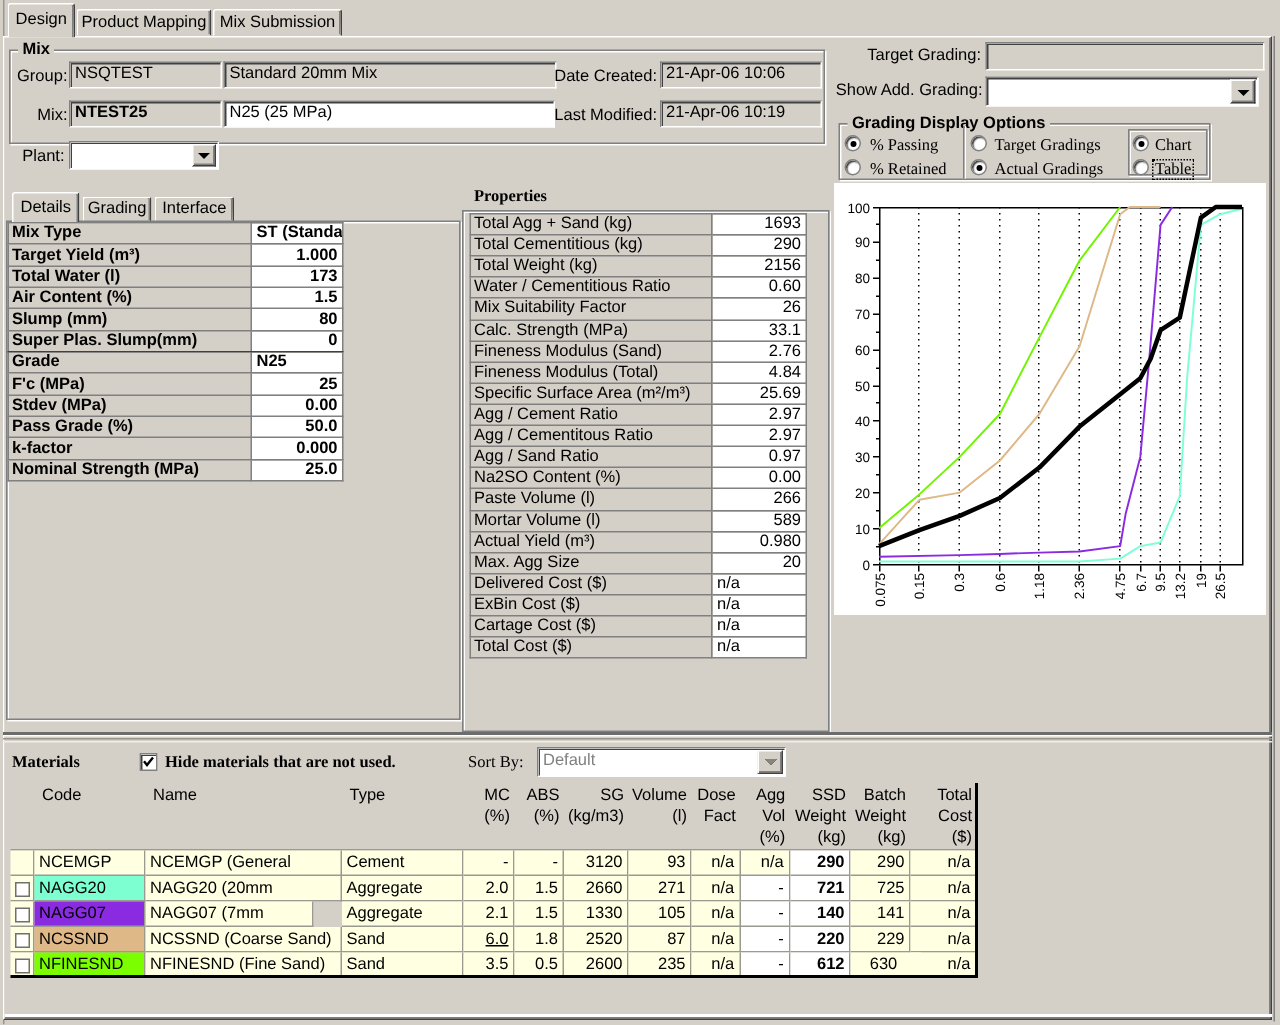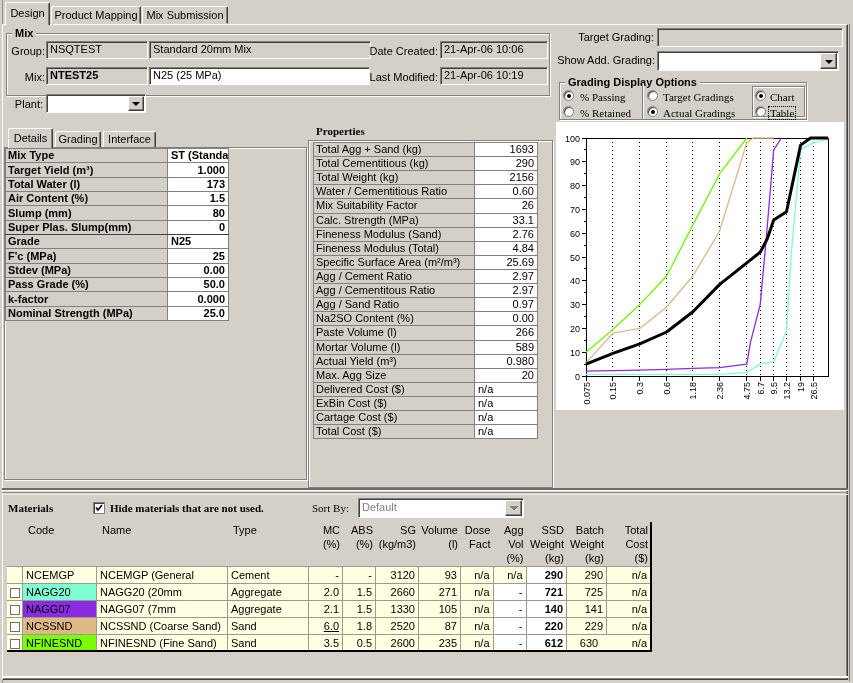--- a/index.html
+++ b/index.html
@@ -388,21 +388,21 @@
 <div class="mc" style="left:376px;top:583.5px;width:43px;height:17.0px;background:#ffffe1;text-align:right;padding-right:3px;line-height:16.0px;">2660</div>
 <div class="mc" style="left:419px;top:583.5px;width:42px;height:17.0px;background:#ffffe1;text-align:right;padding-right:3px;line-height:16.0px;">271</div>
 <div class="mc" style="left:461px;top:583.5px;width:32.5px;height:17.0px;background:#ffffe1;text-align:right;padding-right:3px;line-height:16.0px;">n/a</div>
 <div class="mc" style="left:493.5px;top:583.5px;width:33.0px;height:17.0px;background:#fff;text-align:right;padding-right:3px;line-height:16.0px;">-</div>
 <div class="mc" style="left:526.5px;top:583.5px;width:40.5px;height:17.0px;background:#fff;text-align:right;padding-right:3px;font-weight:bold;line-height:16.0px;">721</div>
 <div class="mc" style="left:567px;top:583.5px;width:40px;height:17.0px;background:#ffffe1;text-align:right;padding-right:3px;line-height:16.0px;">725</div>
 <div class="mc" style="left:607px;top:583.5px;width:44px;height:17.0px;background:#ffffe1;text-align:right;padding-right:3px;line-height:16.0px;">n/a</div>
 <div class="mc" style="left:7px;top:600.5px;width:16px;height:17.0px;background:#ffffe1;text-align:left;padding-left:3px;line-height:16.0px;"></div>
 <div class="chk2" style="left:9.5px;top:604.5px"></div>
 <div class="mc" style="left:23px;top:600.5px;width:74px;height:17.0px;background:#8a2be2;text-align:left;padding-left:3px;line-height:16.0px;">NAGG07</div>
-<div class="mc" style="left:97px;top:600.5px;width:131px;height:17.0px;background:#ffffe1;text-align:left;padding-left:3px;line-height:16.0px;">NAGG07 (7mm</div>
+<div class="mc" style="left:97px;top:600.5px;width:112px;height:17.0px;background:#ffffe1;text-align:left;padding-left:3px;line-height:16.0px;">NAGG07 (7mm</div>
 <div class="mc" style="left:228px;top:600.5px;width:81px;height:17.0px;background:#ffffe1;text-align:left;padding-left:3px;line-height:16.0px;">Aggregate</div>
 <div class="mc" style="left:309px;top:600.5px;width:34px;height:17.0px;background:#ffffe1;text-align:right;padding-right:3px;line-height:16.0px;">2.1</div>
 <div class="mc" style="left:343px;top:600.5px;width:33px;height:17.0px;background:#ffffe1;text-align:right;padding-right:3px;line-height:16.0px;">1.5</div>
 <div class="mc" style="left:376px;top:600.5px;width:43px;height:17.0px;background:#ffffe1;text-align:right;padding-right:3px;line-height:16.0px;">1330</div>
 <div class="mc" style="left:419px;top:600.5px;width:42px;height:17.0px;background:#ffffe1;text-align:right;padding-right:3px;line-height:16.0px;">105</div>
 <div class="mc" style="left:461px;top:600.5px;width:32.5px;height:17.0px;background:#ffffe1;text-align:right;padding-right:3px;line-height:16.0px;">n/a</div>
 <div class="mc" style="left:493.5px;top:600.5px;width:33.0px;height:17.0px;background:#fff;text-align:right;padding-right:3px;line-height:16.0px;">-</div>
 <div class="mc" style="left:526.5px;top:600.5px;width:40.5px;height:17.0px;background:#fff;text-align:right;padding-right:3px;font-weight:bold;line-height:16.0px;">140</div>
 <div class="mc" style="left:567px;top:600.5px;width:40px;height:17.0px;background:#ffffe1;text-align:right;padding-right:3px;line-height:16.0px;">141</div>
 <div class="mc" style="left:607px;top:600.5px;width:44px;height:17.0px;background:#ffffe1;text-align:right;padding-right:3px;line-height:16.0px;">n/a</div>

